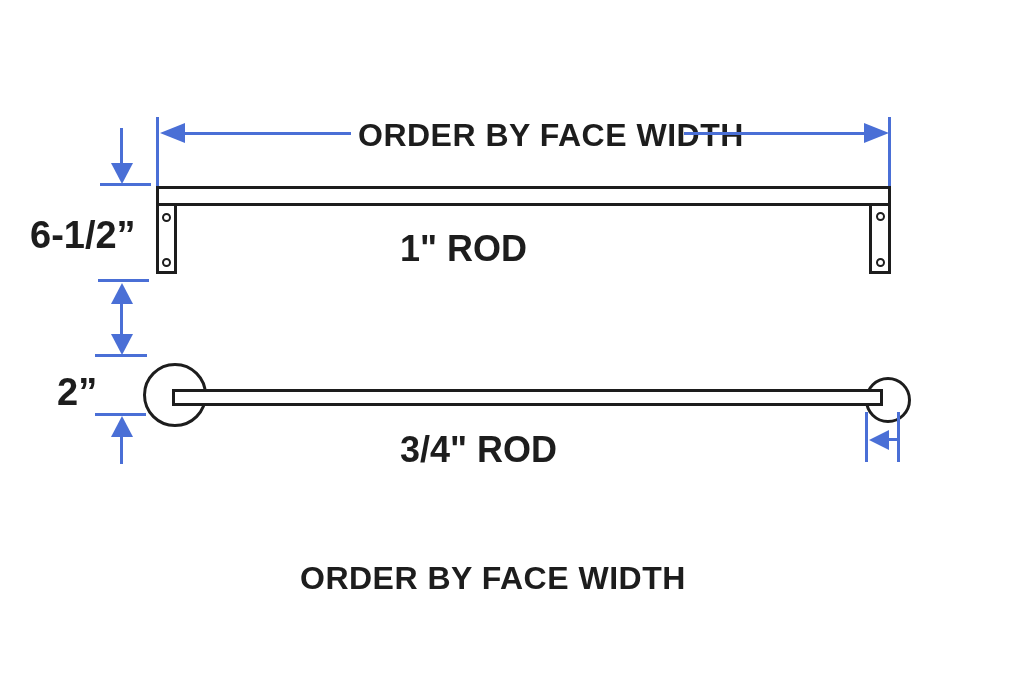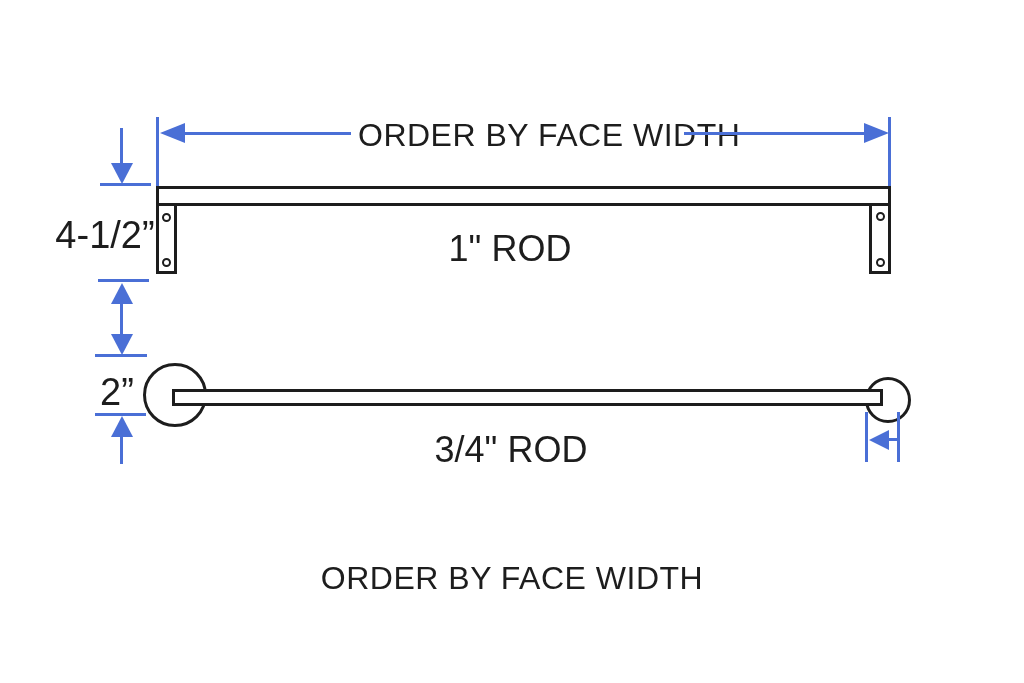--- a/index.html
+++ b/index.html
@@ -23,21 +23,21 @@
   .tri{position:absolute;width:0;height:0;}
   .tri-left{border-top:10px solid transparent;border-bottom:10px solid transparent;border-right:25px solid var(--blue);}
   .tri-right{border-top:10px solid transparent;border-bottom:10px solid transparent;border-left:25px solid var(--blue);}
   .tri-up{border-left:11px solid transparent;border-right:11px solid transparent;border-bottom:21px solid var(--blue);}
   .tri-down{border-left:11px solid transparent;border-right:11px solid transparent;border-top:21px solid var(--blue);}
   
   .stroke-rect{position:absolute;border:3px solid var(--ink);background:#fff;box-sizing:border-box;}
   .flange{position:absolute;border:3px solid var(--ink);background:#fff;border-radius:50%;box-sizing:border-box;}
   .hole{position:absolute;width:9px;height:9px;border:2px solid var(--ink);border-radius:50%;box-sizing:border-box;background:#fff;}
   
-  .lbl{position:absolute;text-align:center;white-space:nowrap;color:var(--ink);}
+  .lbl{position:absolute;text-align:left;white-space:nowrap;color:var(--ink);font-weight:bold;}
   .title{font-size:32px;letter-spacing:0.5px;}
   .rodlbl{font-size:36px;}
   .dimlbl{font-size:38px;}
 </style>
 </head>
 <body>
 
 <div class="canvas">
 
   <div class="blue-v" style="left:156px;top:117px;height:69px;"></div>
@@ -57,21 +57,21 @@
   <div class="hole" style="left:876px;top:212px;"></div>
   <div class="hole" style="left:876px;top:258px;"></div>
 
   <div class="stroke-rect" style="left:156px;top:186px;width:735px;height:20px;"></div>
   <div class="lbl rodlbl" style="left:400px;top:228px;width:220px;">1" ROD</div>
 
   <div class="blue-v" style="left:120px;top:128px;height:38px;"></div>
   <div class="tri tri-down" style="left:111px;top:163px;"></div>
   <div class="tick" style="left:100px;top:183px;width:51px;"></div>
 
-  <div class="lbl dimlbl" style="left:30px;top:214px;width:150px;">4-1/2”</div>
+  <div class="lbl dimlbl" style="left:30px;top:214px;width:150px;">6-1/2”</div>
 
   <div class="tick" style="left:98px;top:279px;width:51px;"></div>
 
   <div class="tri tri-up" style="left:111px;top:283px;"></div>
   <div class="blue-v" style="left:120px;top:298px;height:42px;"></div>
   <div class="tri tri-down" style="left:111px;top:334px;"></div>
   <div class="tick" style="left:95px;top:354px;width:52px;"></div>
 
   <div class="lbl dimlbl" style="left:57px;top:371px;width:120px;">2”</div>
   <div class="tick" style="left:95px;top:413px;width:51px;"></div>

